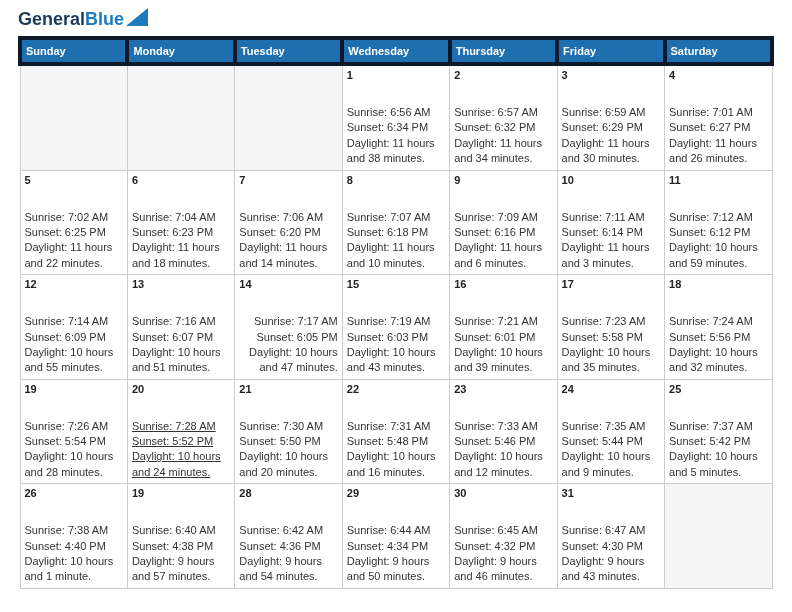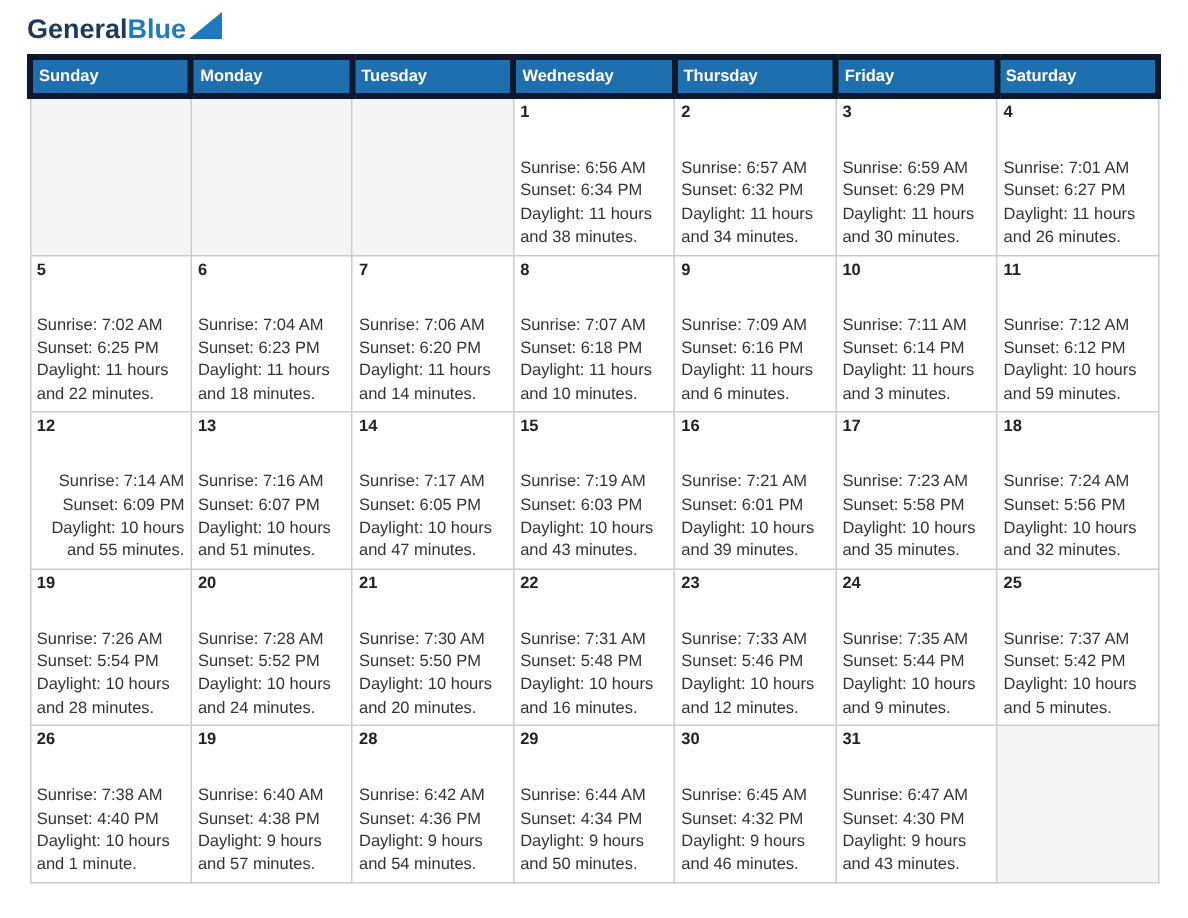--- a/index.html
+++ b/index.html
@@ -202,35 +202,35 @@
             <span class="day-num">11</span>
             <div class="day-info" style="white-space: pre-line;">Sunrise: 7:12 AM
 Sunset: 6:12 PM
 Daylight: 10 hours
 and 59 minutes.</div>
           </td>
         </tr>
         <tr class="week-row">
           <td>
             <span class="day-num">12</span>
-            <div class="day-info" style="white-space: pre-line; text-align: right;">Sunrise: 7:14 AM
+            <div class="day-info" style="white-space: pre-line;">Sunrise: 7:14 AM
 Sunset: 6:09 PM
 Daylight: 10 hours
 and 55 minutes.</div>
           </td>
           <td>
             <span class="day-num">13</span>
             <div class="day-info" style="white-space: pre-line;">Sunrise: 7:16 AM
 Sunset: 6:07 PM
 Daylight: 10 hours
 and 51 minutes.</div>
           </td>
           <td>
             <span class="day-num">14</span>
-            <div class="day-info" style="white-space: pre-line;">Sunrise: 7:17 AM
+            <div class="day-info" style="white-space: pre-line; text-align: right;">Sunrise: 7:17 AM
 Sunset: 6:05 PM
 Daylight: 10 hours
 and 47 minutes.</div>
           </td>
           <td>
             <span class="day-num">15</span>
             <div class="day-info" style="white-space: pre-line;">Sunrise: 7:19 AM
 Sunset: 6:03 PM
 Daylight: 10 hours
 and 43 minutes.</div>
@@ -260,21 +260,21 @@
         <tr class="week-row">
           <td>
             <span class="day-num">19</span>
             <div class="day-info" style="white-space: pre-line;">Sunrise: 7:26 AM
 Sunset: 5:54 PM
 Daylight: 10 hours
 and 28 minutes.</div>
           </td>
           <td>
             <span class="day-num">20</span>
-            <div class="day-info" style="white-space: pre-line;">Sunrise: 7:28 AM
+            <div class="day-info" style="white-space: pre-line; text-decoration: underline;">Sunrise: 7:28 AM
 Sunset: 5:52 PM
 Daylight: 10 hours
 and 24 minutes.</div>
           </td>
           <td>
             <span class="day-num">21</span>
             <div class="day-info" style="white-space: pre-line;">Sunrise: 7:30 AM
 Sunset: 5:50 PM
 Daylight: 10 hours
 and 20 minutes.</div>

